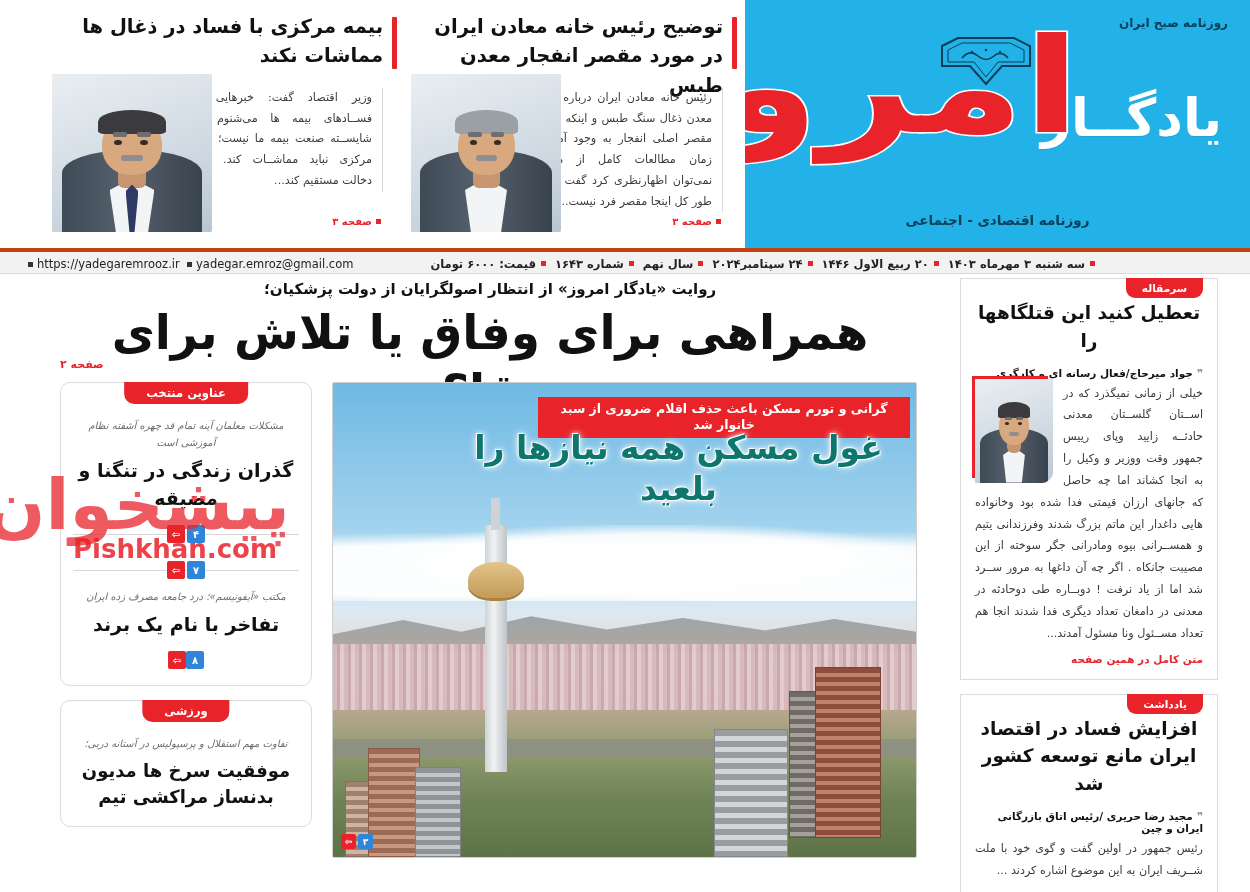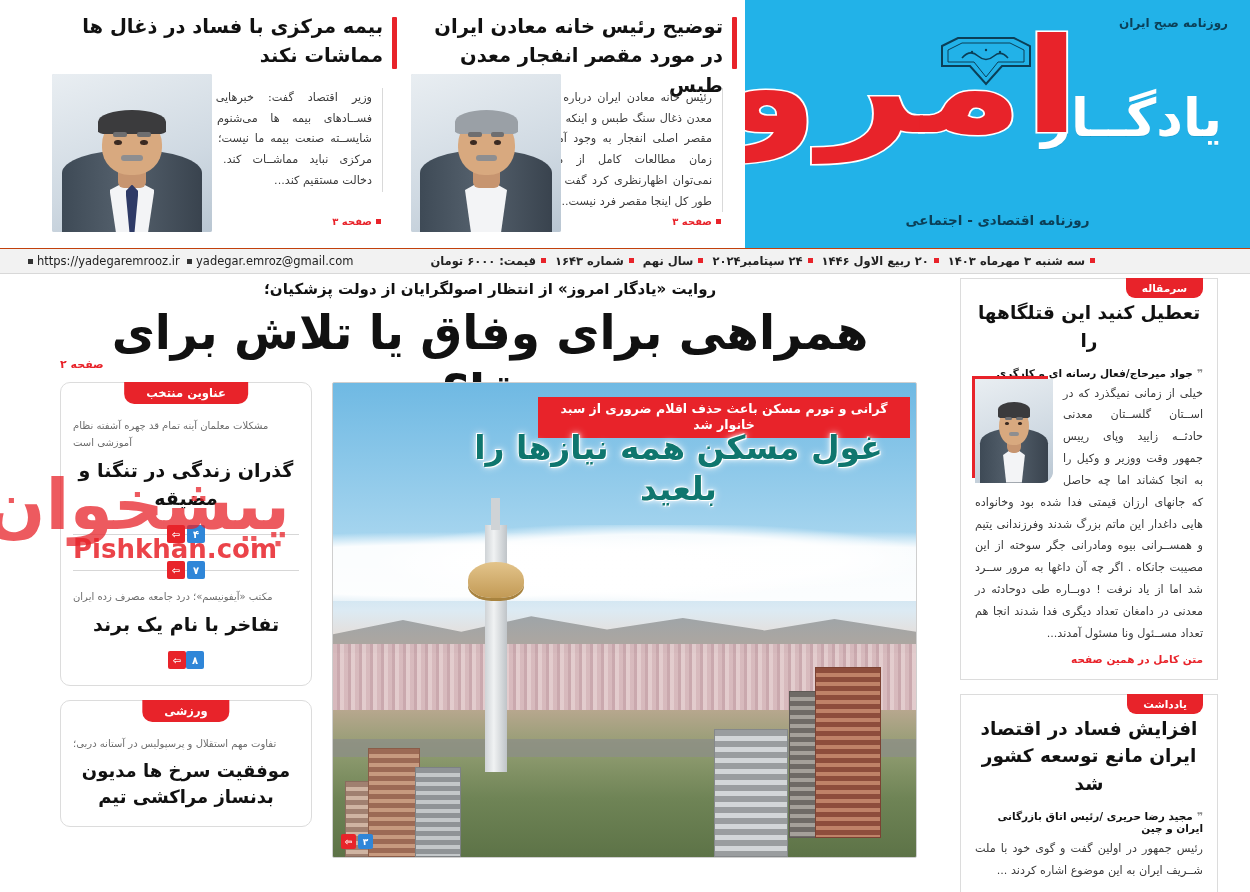--- a/index.html
+++ b/index.html
@@ -111,21 +111,21 @@
   .portrait .brow { position:absolute; width:9%; height:3%; background:#6e6e70; border-radius:2px; bottom:60%;}
   .portrait .brow.l{left:38%;} .portrait .brow.r{left:53%;}
   .portrait .eye  { position:absolute; width:5%; height:3.5%; background:#3a2a22; border-radius:50%; bottom:55%;}
   .portrait .eye.l{left:39%;} .portrait .eye.r{left:55%;}
   .portrait .mous { position:absolute; left:43%; bottom:45%; width:14%; height:4%; background:#8e8e90; border-radius:3px;}
   .portrait .tie  { position:absolute; left:46%; bottom:0; width:8%; height:30%; background:#2e3a66; clip-path:polygon(50% 0,100% 14%,70% 100%,30% 100%,0 14%);}
 
   
   .infobar {
     position:absolute; top:248px; left:0; width:1250px; height:26px;
-    background:#f2f2f2; border-top:1px solid #c2410c; border-bottom:1px solid #d8d8d8;
+    background:#f2f2f2; border-top:4px solid #c2410c; border-bottom:1px solid #d8d8d8;
   }
   .infobar .left {
     position:absolute; left:28px; top:5px;
     font-size:11.5px; color:#222; direction:ltr;
   }
   .infobar .left .sq{ display:inline-block; width:5px;height:5px;background:#333;margin:0 4px 1px 0;vertical-align:middle;}
   .infobar .right {
     position:absolute; right:150px; top:5px;
     font-size:11.5px; color:#222; font-weight:bold;
   }
@@ -146,21 +146,21 @@
     border:1px solid #dcdcdc; border-radius:10px; background:#fff;
     padding:10px 12px 16px; position:relative; margin-bottom:14px;
   }
   .tag {
     position:absolute; top:-1px; left:50%; transform:translateX(-50%);
     background:#e8232a; color:#fff; font-size:11.5px; font-weight:bold;
     padding:4px 22px; border-radius:0 0 10px 10px;
     white-space:nowrap;
   }
   .item { padding-top:2px; }
-  .item .over { font-size:10px; color:#6d6d6d; line-height:1.7; text-align:left; margin-top:4px;}
+  .item .over { font-size:10px; color:#6d6d6d; line-height:1.7; text-align:center; margin-top:4px;font-style:italic;}
   .item .ttl  { font-size:19px; font-weight:bold; color:#111; text-align:center; line-height:1.45; margin-top:6px;}
   .sep { position:relative; height:20px; margin:12px 0 2px;}
   .sep .ln { position:absolute; top:10px; left:0; right:0; height:1px; background:#d7d7d7;}
   .sep .chips{ position:absolute; top:1px; left:50%; transform:translateX(-50%); display:flex; gap:2px;}
   .chip { width:18px; height:18px; display:flex; align-items:center; justify-content:center;
           font-size:10px; font-weight:bold; color:#fff; border-radius:2px;}
   .chip.blue { background:#2f86d8; }
   .chip.red  { background:#e8232a; }
   .pgline { text-align:center; margin-top:10px; }
   .pgline .chip{ display:inline-flex; }

